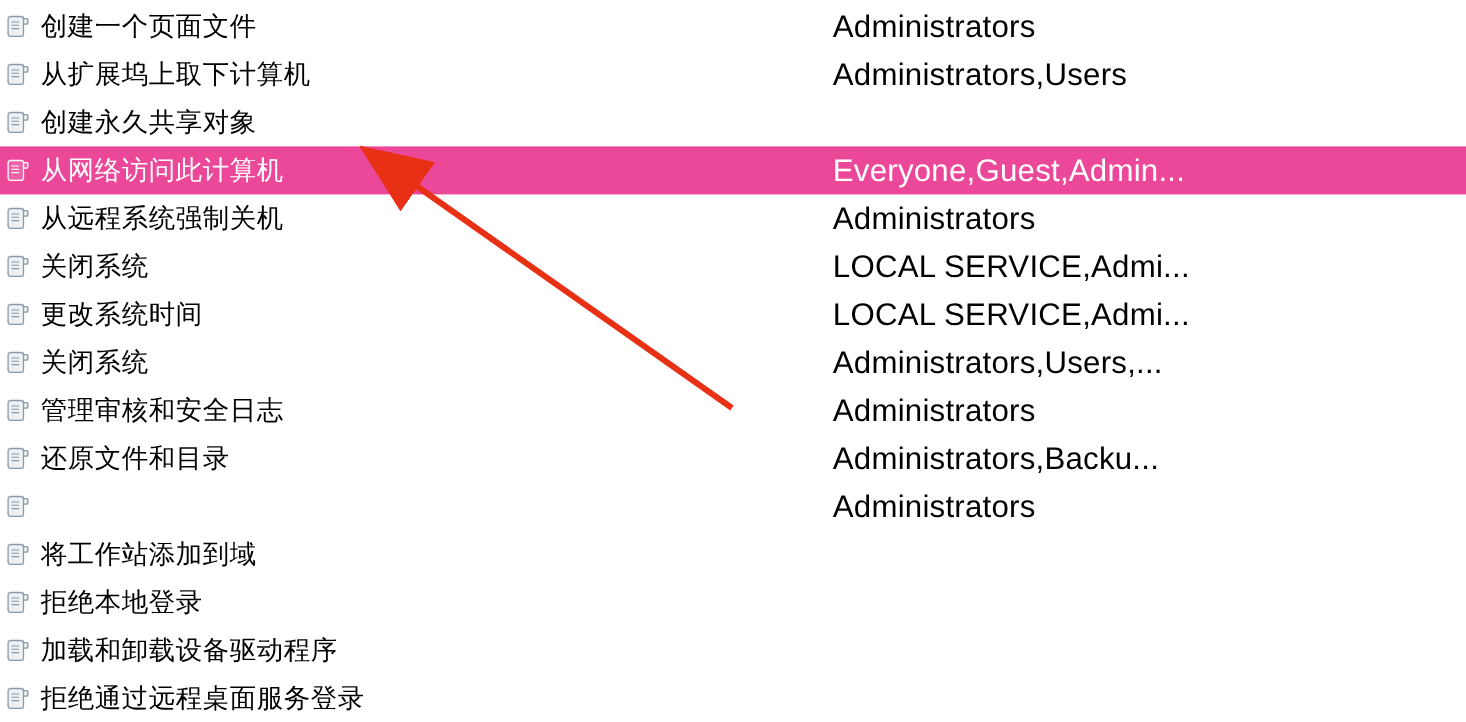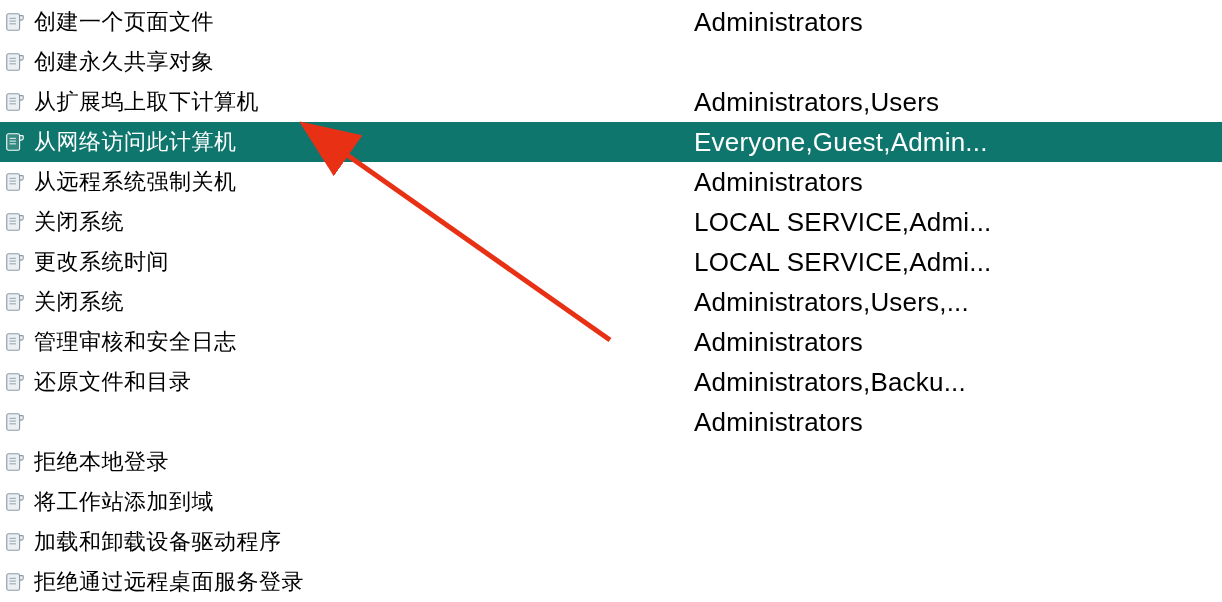--- a/index.html
+++ b/index.html
@@ -22,21 +22,21 @@
       padding-top: 2px;
     }
     .list-row {
       display: flex;
       align-items: center;
       height: 40px;
       padding-left: 4px;
       cursor: pointer;
     }
     .list-row.selected {
-      background: #0f766e;
+      background: #ec4899;
       color: #ffffff;
     }
     .policy-icon {
       width: 22px;
       height: 22px;
       margin-right: 8px;
       flex-shrink: 0;
       display: inline-flex;
       align-items: center;
       justify-content: center;
@@ -86,38 +86,38 @@
       <div class="col-policy">
         <span class="policy-icon">
           <svg viewBox="0 0 24 24" fill="none">
     <rect x="3" y="3" width="14" height="18" rx="2" fill="rgba(180,195,205,0.25)" stroke="#8a9aa8" stroke-width="1.2"></rect>
     <path d="M17 5 h3 a1 1 0 0 1 1 1 v2 a2 2 0 0 1 -2 2 h-2" fill="rgba(180,195,205,0.25)" stroke="#8a9aa8" stroke-width="1.2"></path>
     <line x1="6" y1="8" x2="13" y2="8" stroke="#8a9aa8" stroke-width="1"></line>
     <line x1="6" y1="11" x2="13" y2="11" stroke="#8a9aa8" stroke-width="1"></line>
     <line x1="6" y1="14" x2="13" y2="14" stroke="#8a9aa8" stroke-width="1"></line>
   </svg>
         </span>
+        <span>从扩展坞上取下计算机</span>
+      </div>
+      <div class="col-setting">Administrators,Users</div>
+    </div>
+    <div class="list-row">
+      <div class="col-policy">
+        <span class="policy-icon">
+          <svg viewBox="0 0 24 24" fill="none">
+    <rect x="3" y="3" width="14" height="18" rx="2" fill="rgba(180,195,205,0.25)" stroke="#8a9aa8" stroke-width="1.2"></rect>
+    <path d="M17 5 h3 a1 1 0 0 1 1 1 v2 a2 2 0 0 1 -2 2 h-2" fill="rgba(180,195,205,0.25)" stroke="#8a9aa8" stroke-width="1.2"></path>
+    <line x1="6" y1="8" x2="13" y2="8" stroke="#8a9aa8" stroke-width="1"></line>
+    <line x1="6" y1="11" x2="13" y2="11" stroke="#8a9aa8" stroke-width="1"></line>
+    <line x1="6" y1="14" x2="13" y2="14" stroke="#8a9aa8" stroke-width="1"></line>
+  </svg>
+        </span>
         <span>创建永久共享对象</span>
       </div>
       <div class="col-setting"></div>
-    </div>
-    <div class="list-row">
-      <div class="col-policy">
-        <span class="policy-icon">
-          <svg viewBox="0 0 24 24" fill="none">
-    <rect x="3" y="3" width="14" height="18" rx="2" fill="rgba(180,195,205,0.25)" stroke="#8a9aa8" stroke-width="1.2"></rect>
-    <path d="M17 5 h3 a1 1 0 0 1 1 1 v2 a2 2 0 0 1 -2 2 h-2" fill="rgba(180,195,205,0.25)" stroke="#8a9aa8" stroke-width="1.2"></path>
-    <line x1="6" y1="8" x2="13" y2="8" stroke="#8a9aa8" stroke-width="1"></line>
-    <line x1="6" y1="11" x2="13" y2="11" stroke="#8a9aa8" stroke-width="1"></line>
-    <line x1="6" y1="14" x2="13" y2="14" stroke="#8a9aa8" stroke-width="1"></line>
-  </svg>
-        </span>
-        <span>从扩展坞上取下计算机</span>
-      </div>
-      <div class="col-setting">Administrators,Users</div>
     </div>
     <div class="list-row selected">
       <div class="col-policy">
         <span class="policy-icon">
           <svg viewBox="0 0 24 24" fill="none">
     <rect x="3" y="3" width="14" height="18" rx="2" fill="rgba(255,255,255,0.15)" stroke="#ffffff" stroke-width="1.2"></rect>
     <path d="M17 5 h3 a1 1 0 0 1 1 1 v2 a2 2 0 0 1 -2 2 h-2" fill="rgba(255,255,255,0.15)" stroke="#ffffff" stroke-width="1.2"></path>
     <line x1="6" y1="8" x2="13" y2="8" stroke="#ffffff" stroke-width="1"></line>
     <line x1="6" y1="11" x2="13" y2="11" stroke="#ffffff" stroke-width="1"></line>
     <line x1="6" y1="14" x2="13" y2="14" stroke="#ffffff" stroke-width="1"></line>
@@ -235,36 +235,36 @@
       <div class="col-policy">
         <span class="policy-icon">
           <svg viewBox="0 0 24 24" fill="none">
     <rect x="3" y="3" width="14" height="18" rx="2" fill="rgba(180,195,205,0.25)" stroke="#8a9aa8" stroke-width="1.2"></rect>
     <path d="M17 5 h3 a1 1 0 0 1 1 1 v2 a2 2 0 0 1 -2 2 h-2" fill="rgba(180,195,205,0.25)" stroke="#8a9aa8" stroke-width="1.2"></path>
     <line x1="6" y1="8" x2="13" y2="8" stroke="#8a9aa8" stroke-width="1"></line>
     <line x1="6" y1="11" x2="13" y2="11" stroke="#8a9aa8" stroke-width="1"></line>
     <line x1="6" y1="14" x2="13" y2="14" stroke="#8a9aa8" stroke-width="1"></line>
   </svg>
         </span>
+        <span>将工作站添加到域</span>
+      </div>
+      <div class="col-setting"></div>
+    </div>
+    <div class="list-row">
+      <div class="col-policy">
+        <span class="policy-icon">
+          <svg viewBox="0 0 24 24" fill="none">
+    <rect x="3" y="3" width="14" height="18" rx="2" fill="rgba(180,195,205,0.25)" stroke="#8a9aa8" stroke-width="1.2"></rect>
+    <path d="M17 5 h3 a1 1 0 0 1 1 1 v2 a2 2 0 0 1 -2 2 h-2" fill="rgba(180,195,205,0.25)" stroke="#8a9aa8" stroke-width="1.2"></path>
+    <line x1="6" y1="8" x2="13" y2="8" stroke="#8a9aa8" stroke-width="1"></line>
+    <line x1="6" y1="11" x2="13" y2="11" stroke="#8a9aa8" stroke-width="1"></line>
+    <line x1="6" y1="14" x2="13" y2="14" stroke="#8a9aa8" stroke-width="1"></line>
+  </svg>
+        </span>
         <span>拒绝本地登录</span>
-      </div>
-      <div class="col-setting"></div>
-    </div>
-    <div class="list-row">
-      <div class="col-policy">
-        <span class="policy-icon">
-          <svg viewBox="0 0 24 24" fill="none">
-    <rect x="3" y="3" width="14" height="18" rx="2" fill="rgba(180,195,205,0.25)" stroke="#8a9aa8" stroke-width="1.2"></rect>
-    <path d="M17 5 h3 a1 1 0 0 1 1 1 v2 a2 2 0 0 1 -2 2 h-2" fill="rgba(180,195,205,0.25)" stroke="#8a9aa8" stroke-width="1.2"></path>
-    <line x1="6" y1="8" x2="13" y2="8" stroke="#8a9aa8" stroke-width="1"></line>
-    <line x1="6" y1="11" x2="13" y2="11" stroke="#8a9aa8" stroke-width="1"></line>
-    <line x1="6" y1="14" x2="13" y2="14" stroke="#8a9aa8" stroke-width="1"></line>
-  </svg>
-        </span>
-        <span>将工作站添加到域</span>
       </div>
       <div class="col-setting"></div>
     </div>
     <div class="list-row">
       <div class="col-policy">
         <span class="policy-icon">
           <svg viewBox="0 0 24 24" fill="none">
     <rect x="3" y="3" width="14" height="18" rx="2" fill="rgba(180,195,205,0.25)" stroke="#8a9aa8" stroke-width="1.2"></rect>
     <path d="M17 5 h3 a1 1 0 0 1 1 1 v2 a2 2 0 0 1 -2 2 h-2" fill="rgba(180,195,205,0.25)" stroke="#8a9aa8" stroke-width="1.2"></path>
     <line x1="6" y1="8" x2="13" y2="8" stroke="#8a9aa8" stroke-width="1"></line>

